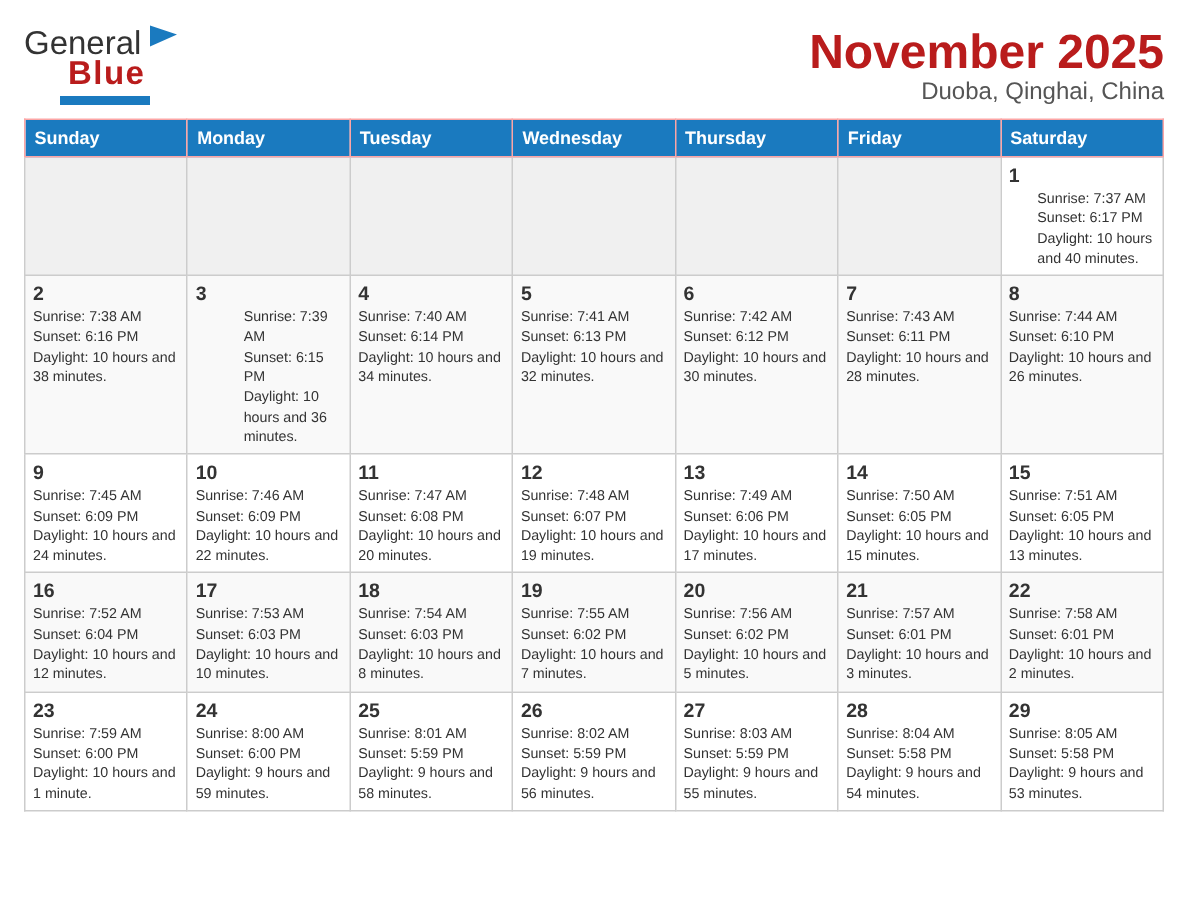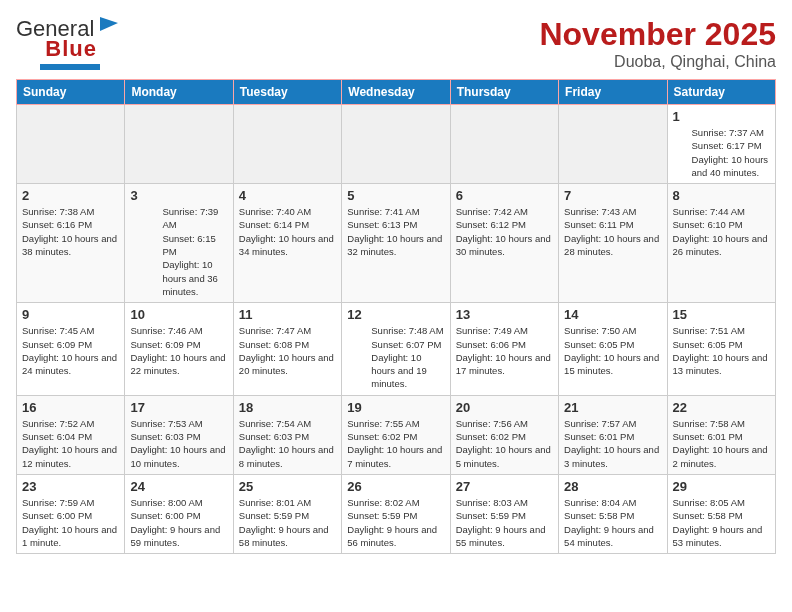--- a/index.html
+++ b/index.html
@@ -196,21 +196,21 @@
 Daylight: 10 hours and 22 minutes.</div>
         </td>
         <td>
           <span class="day-number">11</span>
           <div class="day-info" style="white-space: pre-line;">Sunrise: 7:47 AM
 Sunset: 6:08 PM
 Daylight: 10 hours and 20 minutes.</div>
         </td>
         <td>
           <span class="day-number">12</span>
-          <div class="day-info" style="white-space: pre-line; margin-left: 24px;">Sunrise: 7:48 AM
+          <div class="day-info" style="white-space: pre-line;">Sunrise: 7:48 AM
 Sunset: 6:07 PM
 Daylight: 10 hours and 19 minutes.</div>
         </td>
         <td>
           <span class="day-number">13</span>
           <div class="day-info" style="white-space: pre-line;">Sunrise: 7:49 AM
 Sunset: 6:06 PM
 Daylight: 10 hours and 17 minutes.</div>
         </td>
         <td>

